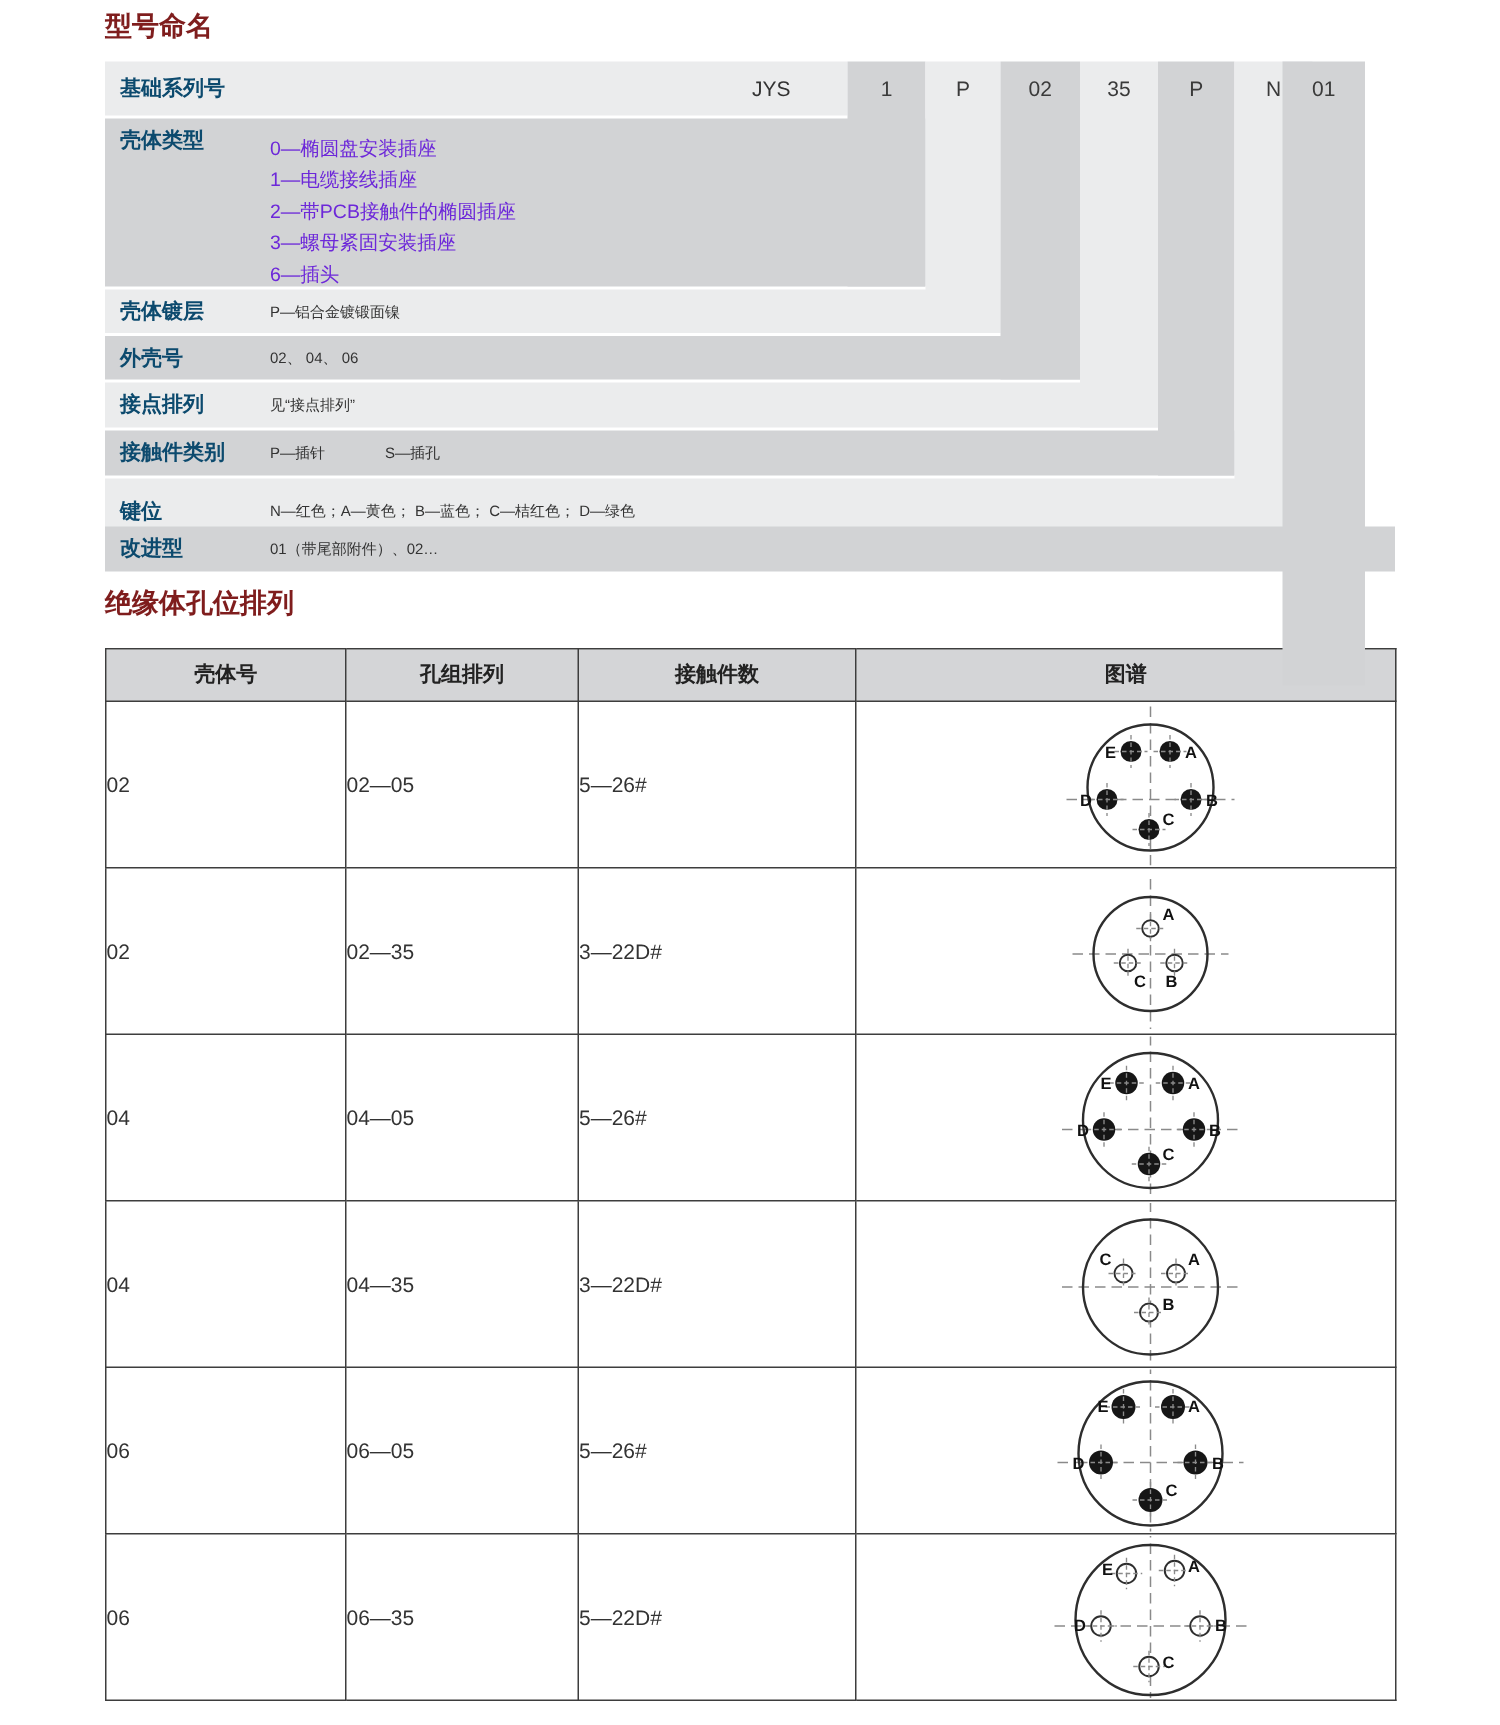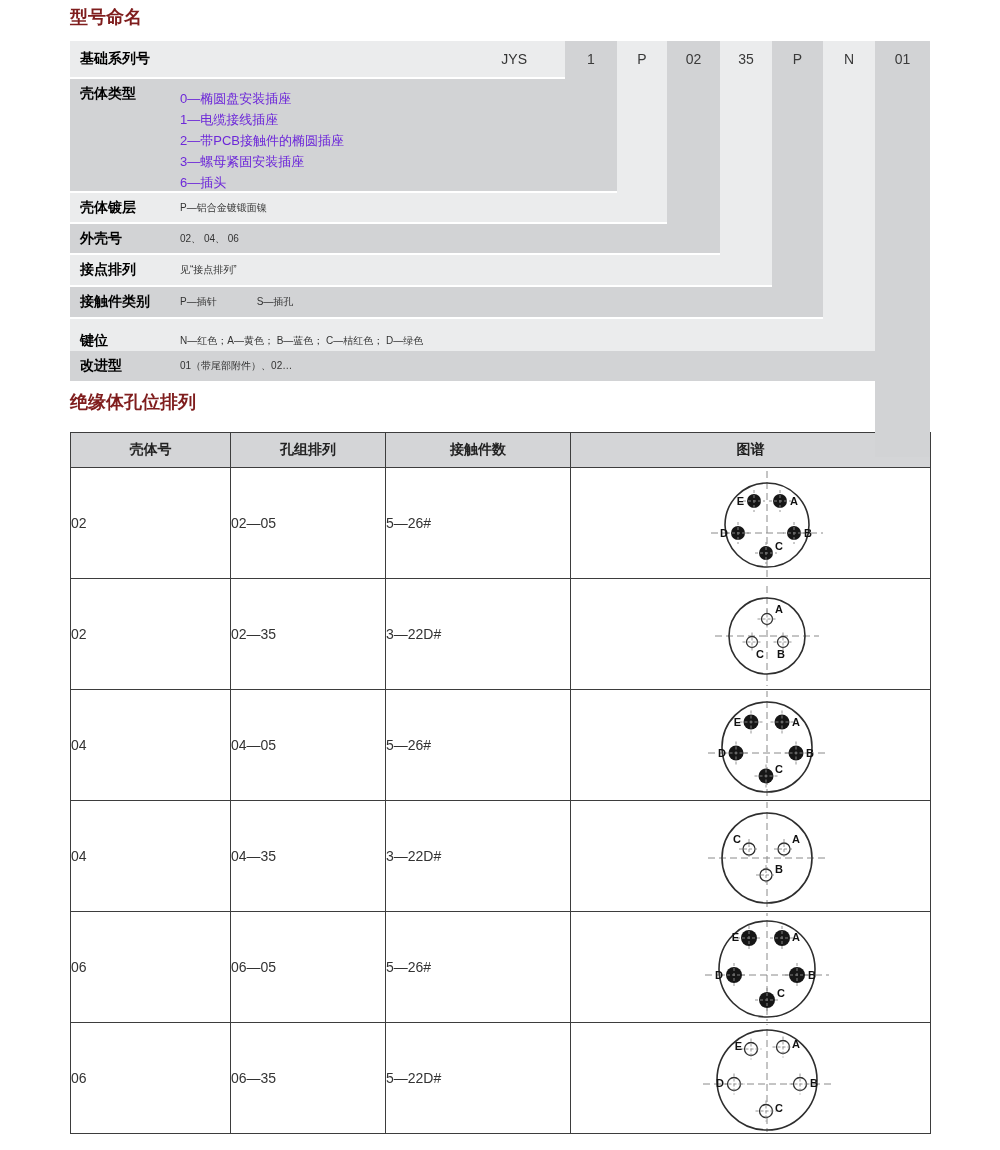--- a/index.html
+++ b/index.html
@@ -18,21 +18,21 @@
 
   
   #code-stair{position:absolute;left:70px;top:41px;width:860px;height:340px}
   .band{position:absolute;left:0}
   .band.light{background:var(--light)}
   .band.dark{background:var(--dark)}
   .strip{position:absolute;top:0;z-index:2}
   .strip.light{background:var(--light)}
   .strip.dark{background:var(--dark)}
   .strip .code{display:block;height:36px;line-height:36px;text-align:center;font-size:14px;color:#3a3a3a}
-  .band .lbl{position:absolute;left:10px;font-size:14px;font-weight:bold;color:#000000;white-space:nowrap}
+  .band .lbl{position:absolute;left:10px;font-size:14px;font-weight:bold;color:#0c4a6e;white-space:nowrap}
   .band .val{position:absolute;left:110px;font-size:10px;color:#333;white-space:nowrap}
   .v-center .lbl,.v-center .val{top:50%;transform:translateY(-50%)}
   #band-1 .val{left:auto;right:38px;font-size:14px}
   #band-2 .lbl{top:6px}
   #band-2 .list{position:absolute;left:110px;top:9px;font-size:13px;line-height:21px;color:#6d28d9}
 
   
   #hole-table{position:absolute;left:70px;top:432px;width:860px;border-collapse:collapse;table-layout:fixed}
   #hole-table th,#hole-table td{border:1.5px solid var(--border);vertical-align:middle}
   #hole-table th{height:35px;background:var(--header-bg);font-size:14px;font-weight:bold;color:#222}
@@ -104,21 +104,21 @@
     </div>
   <div class="strip light" style="left:650px;width:52px;height:244px">
       <span class="code">35</span>
     </div>
   <div class="strip dark" style="left:702px;width:51px;height:276px">
       <span class="code">P</span>
     </div>
   <div class="strip light" style="left:753px;width:52px;height:308px">
       <span class="code">N</span>
     </div>
-  <div class="strip dark" style="left:805px;width:55px;height:416px">
+  <div class="strip dark" style="left:785px;width:55px;height:416px">
       <span class="code">01</span>
     </div>
 </div>
 
 <h2 id="title2" class="sec-title">绝缘体孔位排列</h2>
 
 <table id="hole-table">
   <colgroup>
       <col style="width:160px">
       <col style="width:155px">

